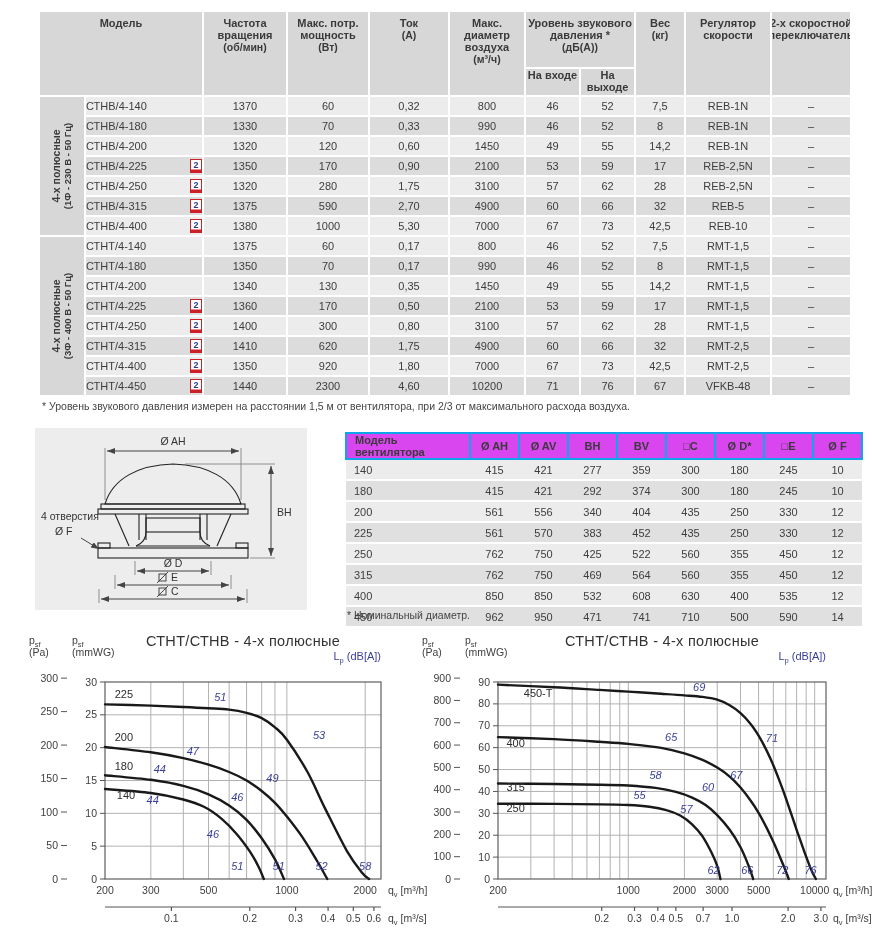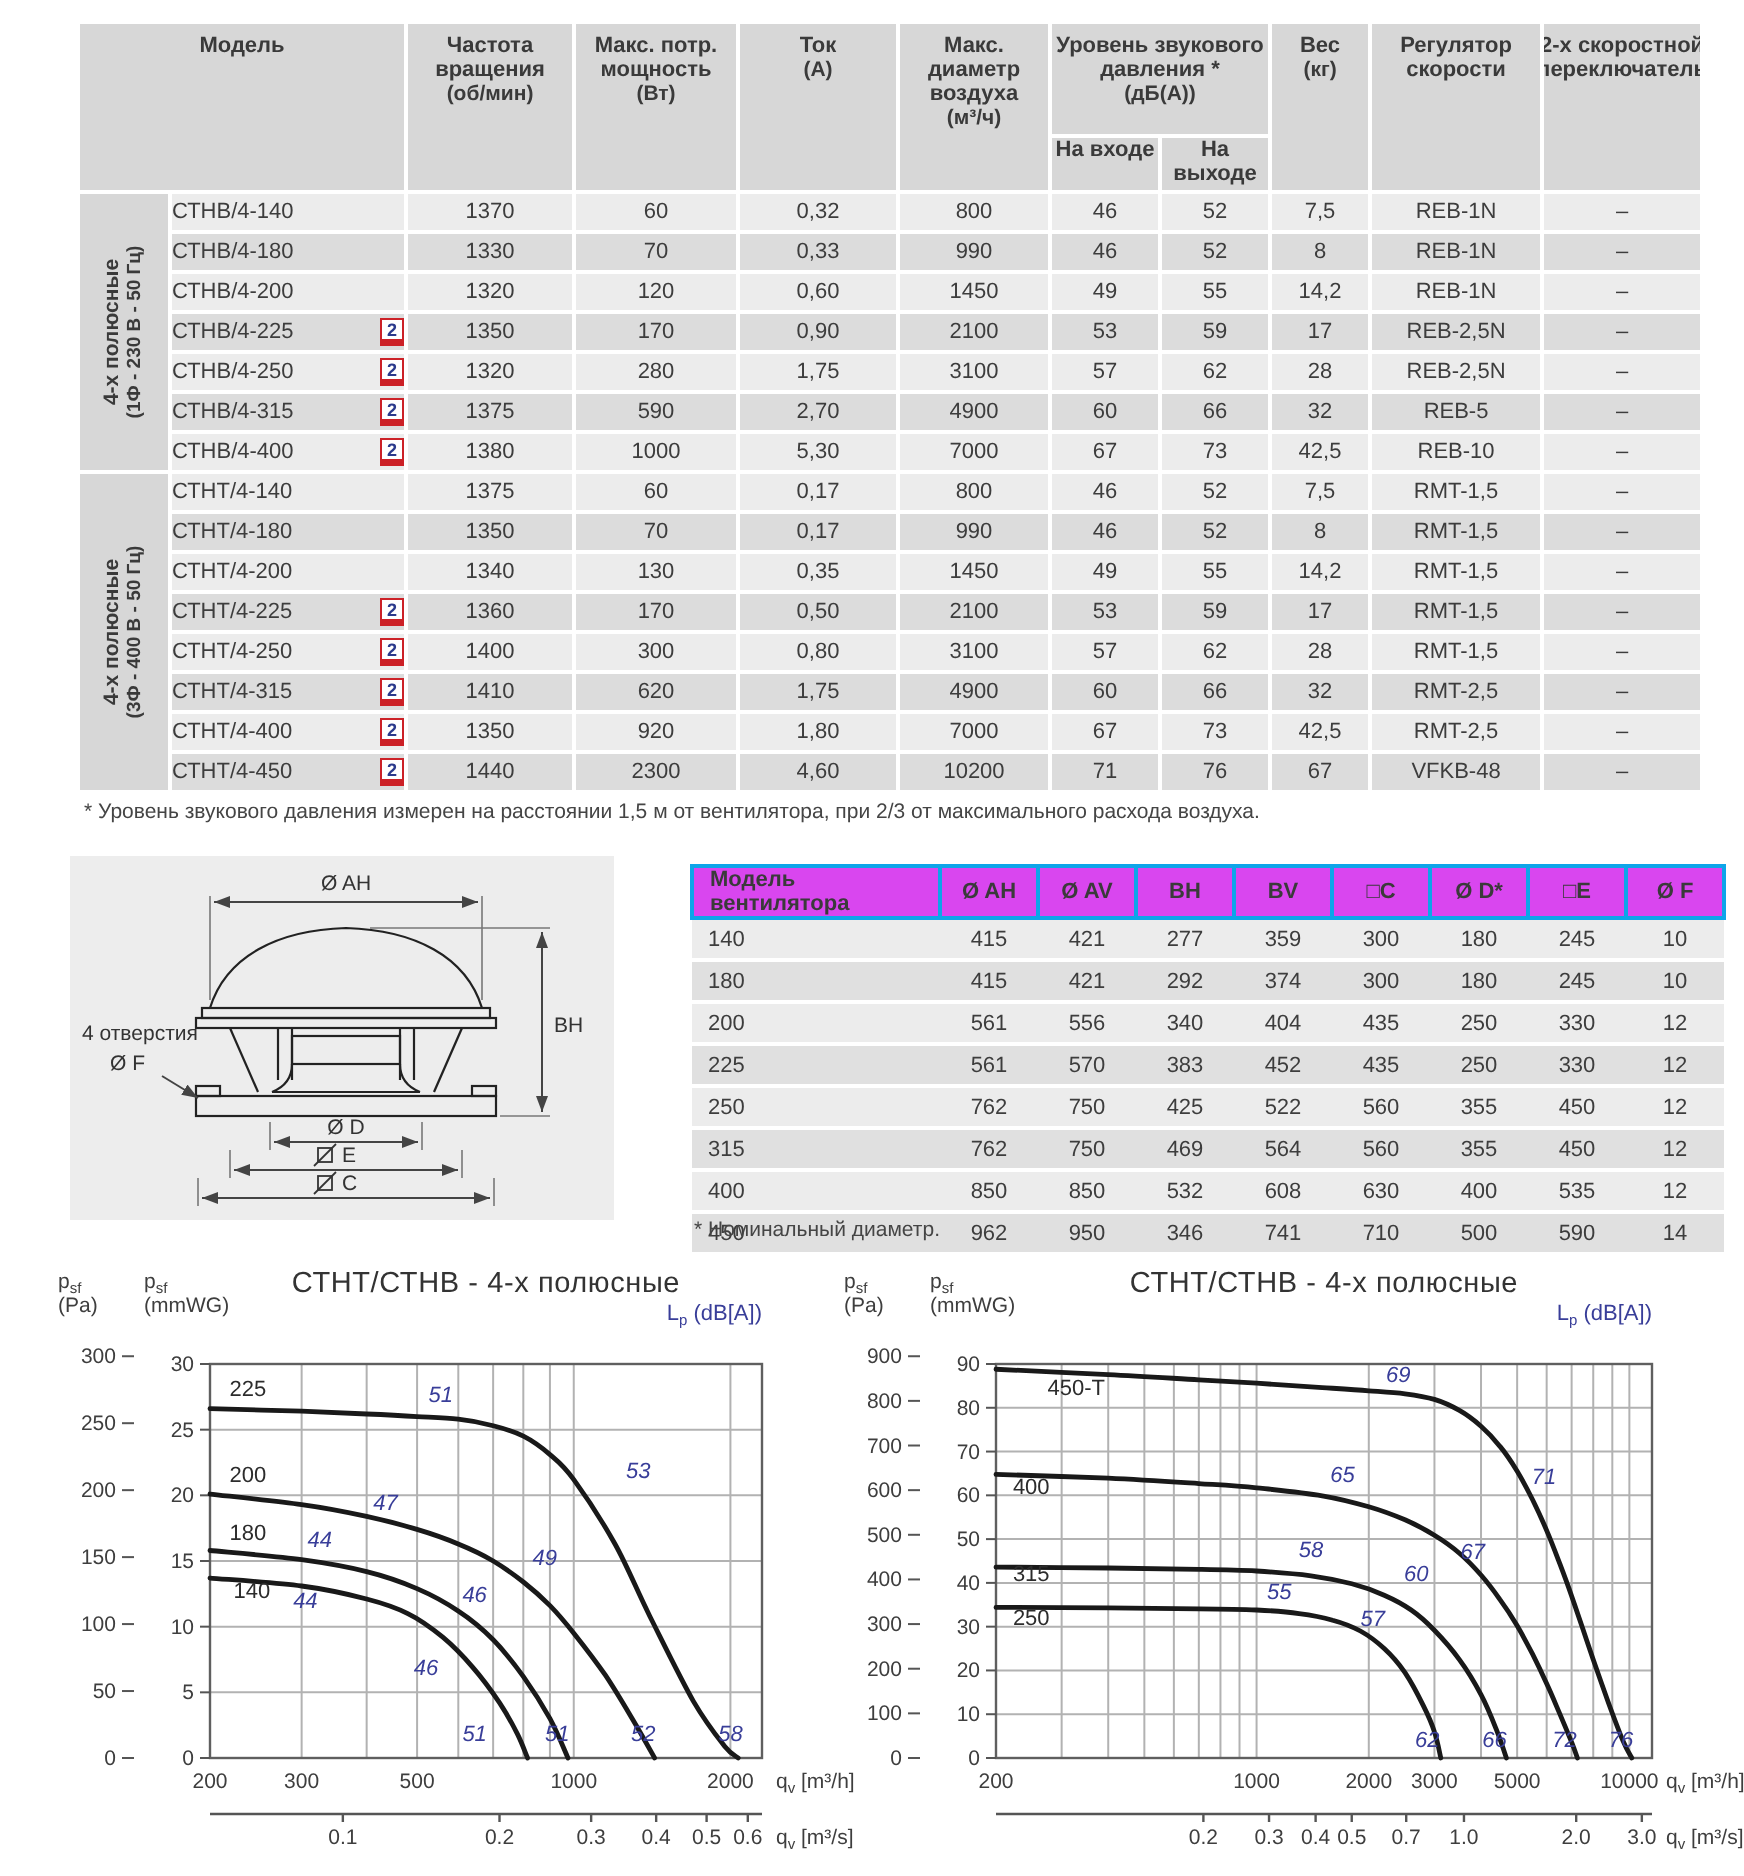--- a/index.html
+++ b/index.html
@@ -608,21 +608,21 @@
           <td>608</td>
           <td>630</td>
           <td>400</td>
           <td>535</td>
           <td>12</td>
         </tr>
         <tr class="dark">
           <td class="left">450</td>
           <td>962</td>
           <td>950</td>
-          <td>346</td>
+          <td>471</td>
           <td>741</td>
           <td>710</td>
           <td>500</td>
           <td>590</td>
           <td>14</td>
         </tr>
       </tbody>
   </table>
 
   <div class="footnote f2">* Номинальный диаметр.</div>

